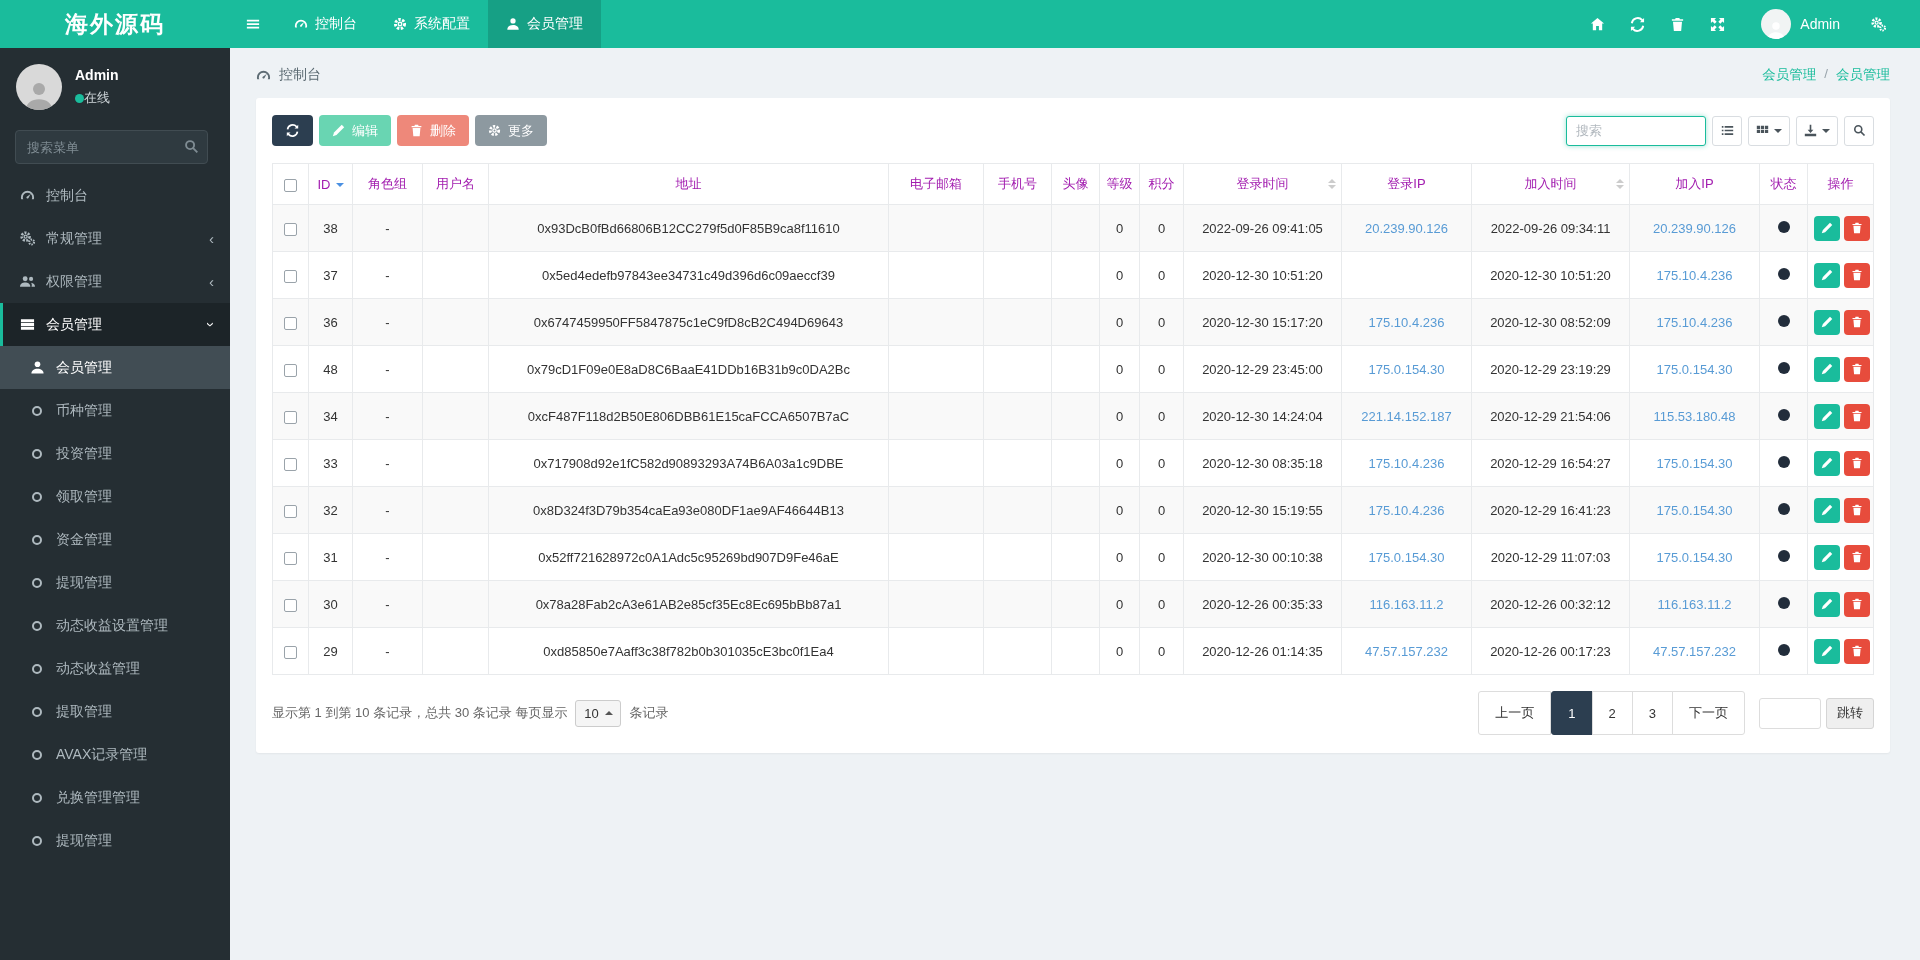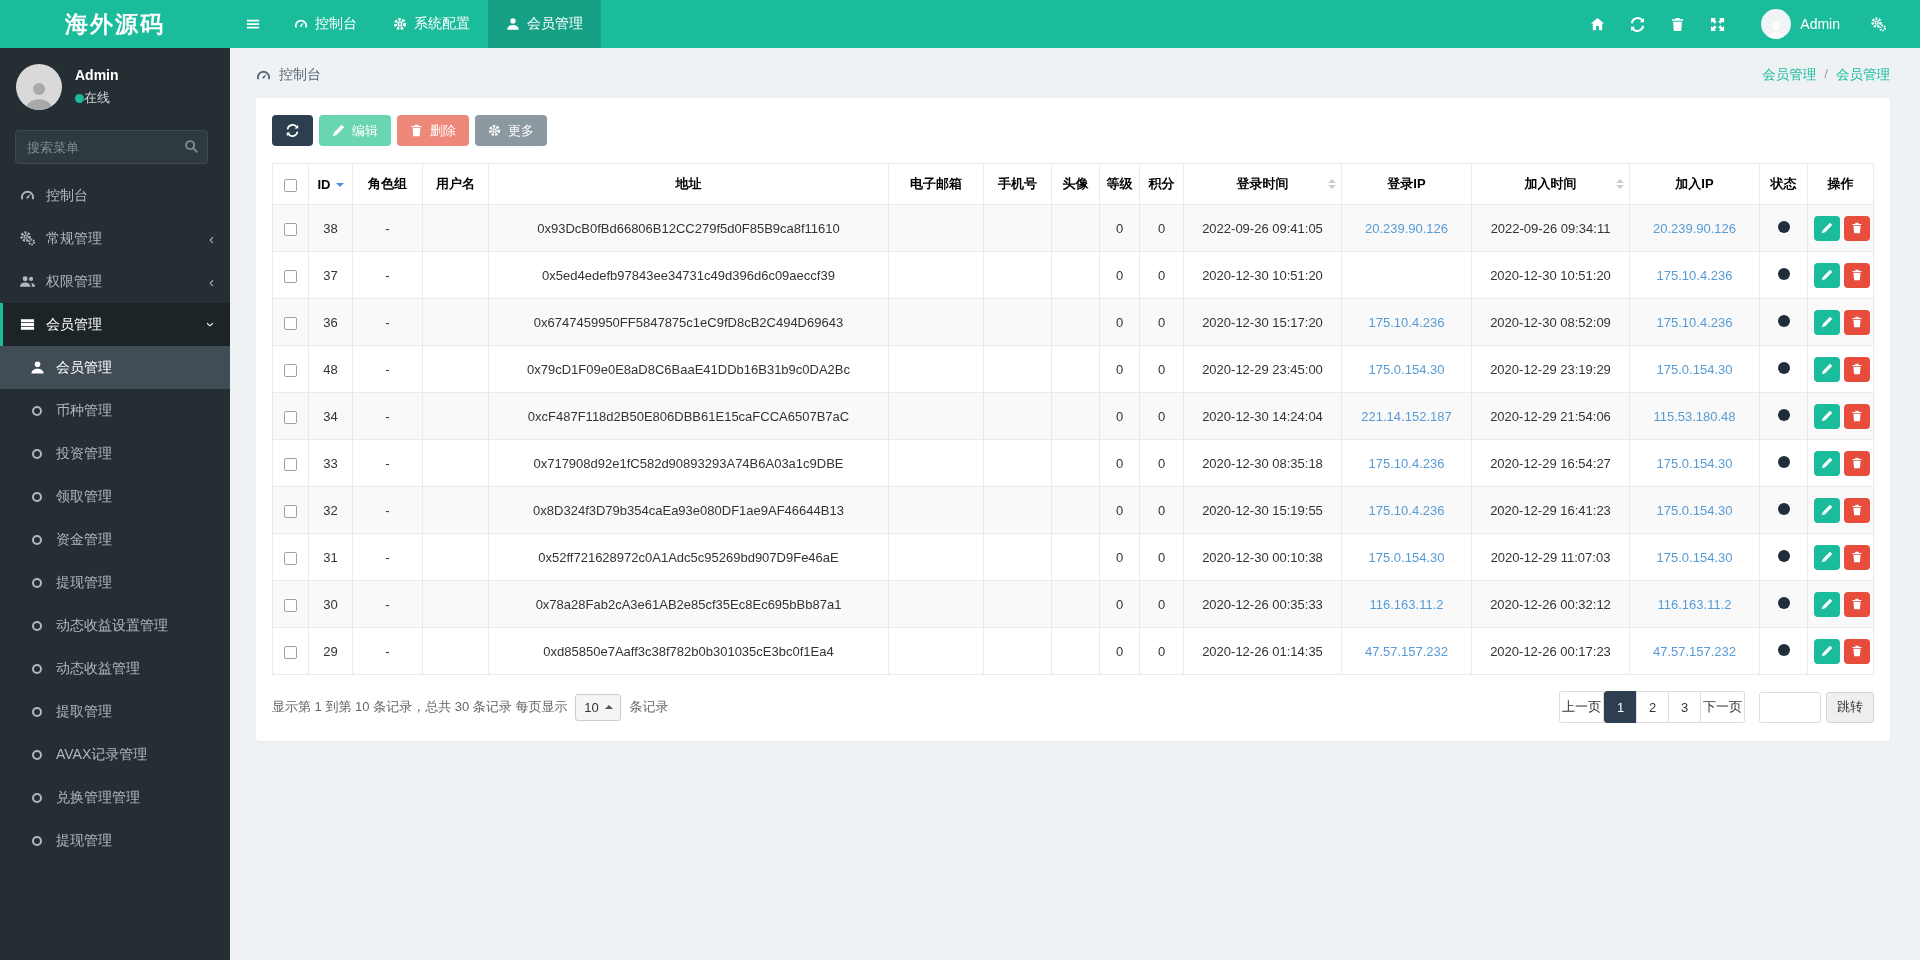--- a/index.html
+++ b/index.html
@@ -84,21 +84,21 @@
     gap:5px; padding:0 7px; cursor:pointer; }
   .icon-btn svg { width:13px; height:13px; }
   .icon-btn .caret-down { width:0; height:0; border:4px solid transparent; border-top-color:#4a545b;
     transform:translateY(2px); }
 
   
   .tbl-wrap { margin-top:17px; }
   table { width:100%; border-collapse:collapse; table-layout:fixed; }
   th, td { border:1px solid #e8eaec; text-align:center; font-size:13px; color:#333;
     white-space:nowrap; overflow:hidden; padding:0 4px; }
-  th { height:41px; font-weight:bold; color:#000000; position:relative; cursor:pointer; }
+  th { height:41px; font-weight:normal; color:#a21caf; position:relative; cursor:pointer; }
   td { height:47px; }
   tbody tr:nth-child(odd) { background:#f9f9f9; }
   .cb { display:inline-block; width:13px; height:13px; border:1px solid #9aa3aa; border-radius:2px;
     background:#fff; vertical-align:middle; cursor:pointer; }
   td.ip, td.ip span { color:#589bd5; cursor:pointer; }
   .sorter { position:absolute; right:5px; top:50%; transform:translateY(-50%);
     display:flex; flex-direction:column; gap:2px; }
   .sorter i { width:0; height:0; border:4px solid transparent; display:block; }
   .sorter .up { border-bottom-color:#ccc; }
   .sorter .dn { border-top-color:#ccc; }
@@ -113,21 +113,21 @@
 
   
   .tbl-footer { display:flex; align-items:center; justify-content:space-between; margin-top:16px; }
   .summary { font-size:13px; color:#666; display:flex; align-items:center; gap:8px; }
   .pagesize { height:27px; min-width:46px; background:#f5f5f5; border:1px solid #ccc; border-radius:3px;
     display:inline-flex; align-items:center; justify-content:center; gap:6px; font-size:13px; color:#333;
     cursor:pointer; }
   .pagesize .caret-up { width:0; height:0; border:4px solid transparent; border-bottom-color:#555;
     transform:translateY(-2px); }
   .pager { display:flex; align-items:center; }
-  .pg { min-width:33px; height:32px; padding:0 2px; border:1px solid #ddd; margin-left:-1px;
+  .pg { min-width:33px; height:44px; padding:0 16px; border:1px solid #ddd; margin-left:-1px;
     display:inline-flex; align-items:center; justify-content:center; font-size:13px; color:#333;
     background:#fff; cursor:pointer; }
   .pg:first-child { border-radius:3px 0 0 3px; margin-left:0; }
   .pg.last { border-radius:0 3px 3px 0; }
   .pg.active { background:#2c3e50; border-color:#2c3e50; color:#fff; }
   .jump-input { width:62px; height:31px; border:1px solid #ddd; border-radius:3px; margin-left:14px;
     padding:0 6px; font-size:13px; outline:none; }
   .jump-btn { height:31px; border:1px solid #d5d5d5; background:#efefef; border-radius:3px;
     margin-left:5px; padding:0 10px; font-size:13px; color:#333; cursor:pointer; font-family:inherit; }
 </style>
@@ -400,20 +400,46 @@
             <span>删除</span>
           </button>
           <button class="btn btn-more">
             <svg viewBox="0 0 16 16">
                 <circle cx="8" cy="8" r="5.2" fill="none" stroke="currentColor" stroke-width="3.4" stroke-dasharray="2.7 1.7"></circle>
                 <circle cx="8" cy="8" r="2" fill="none" stroke="currentColor" stroke-width="1.6"></circle>
               </svg>
             <span>更多</span>
           </button>
         </div>
+        <div class="tb-right">
+          <input class="tb-search" type="text" placeholder="搜索" style="">
+          <button class="icon-btn">
+              <svg viewBox="0 0 16 16">
+                <path d="M1 2.5h2v2H1zM4.5 2.5H15v2H4.5zM1 7h2v2H1zM4.5 7H15v2H4.5zM1 11.5h2v2H1zM4.5 11.5H15v2H4.5z"></path>
+              </svg>
+            </button>
+          <button class="icon-btn">
+              <svg viewBox="0 0 16 16">
+                <path d="M1 2h4v4H1zM6 2h4v4H6zM11 2h4v4h-4zM1 7h4v4H1zM6 7h4v4H6zM11 7h4v4h-4z"></path>
+              </svg>
+              <span class="caret-down"></span>
+            </button>
+          <button class="icon-btn">
+              <svg viewBox="0 0 16 16">
+                <path d="M7 1h2v6h2.5L8 11 4.5 7H7zM1 12h14v3H1z"></path>
+              </svg>
+              <span class="caret-down"></span>
+            </button>
+          <button class="icon-btn">
+              <svg viewBox="0 0 16 16">
+                <circle cx="6.5" cy="6.5" r="4.3" fill="none" stroke="currentColor" stroke-width="2"></circle>
+                <path d="M10.4 9l4.5 4.5-1.4 1.4L9 10.4z"></path>
+              </svg>
+            </button>
+        </div>
       </div>
 
       <div class="tbl-wrap">
         <table>
           <colgroup id="tbl-cols">
               <col style="width: 36px;">
               <col style="width: 44px;">
               <col style="width: 70px;">
               <col style="width: 66px;">
               <col style="width: 400px;">

